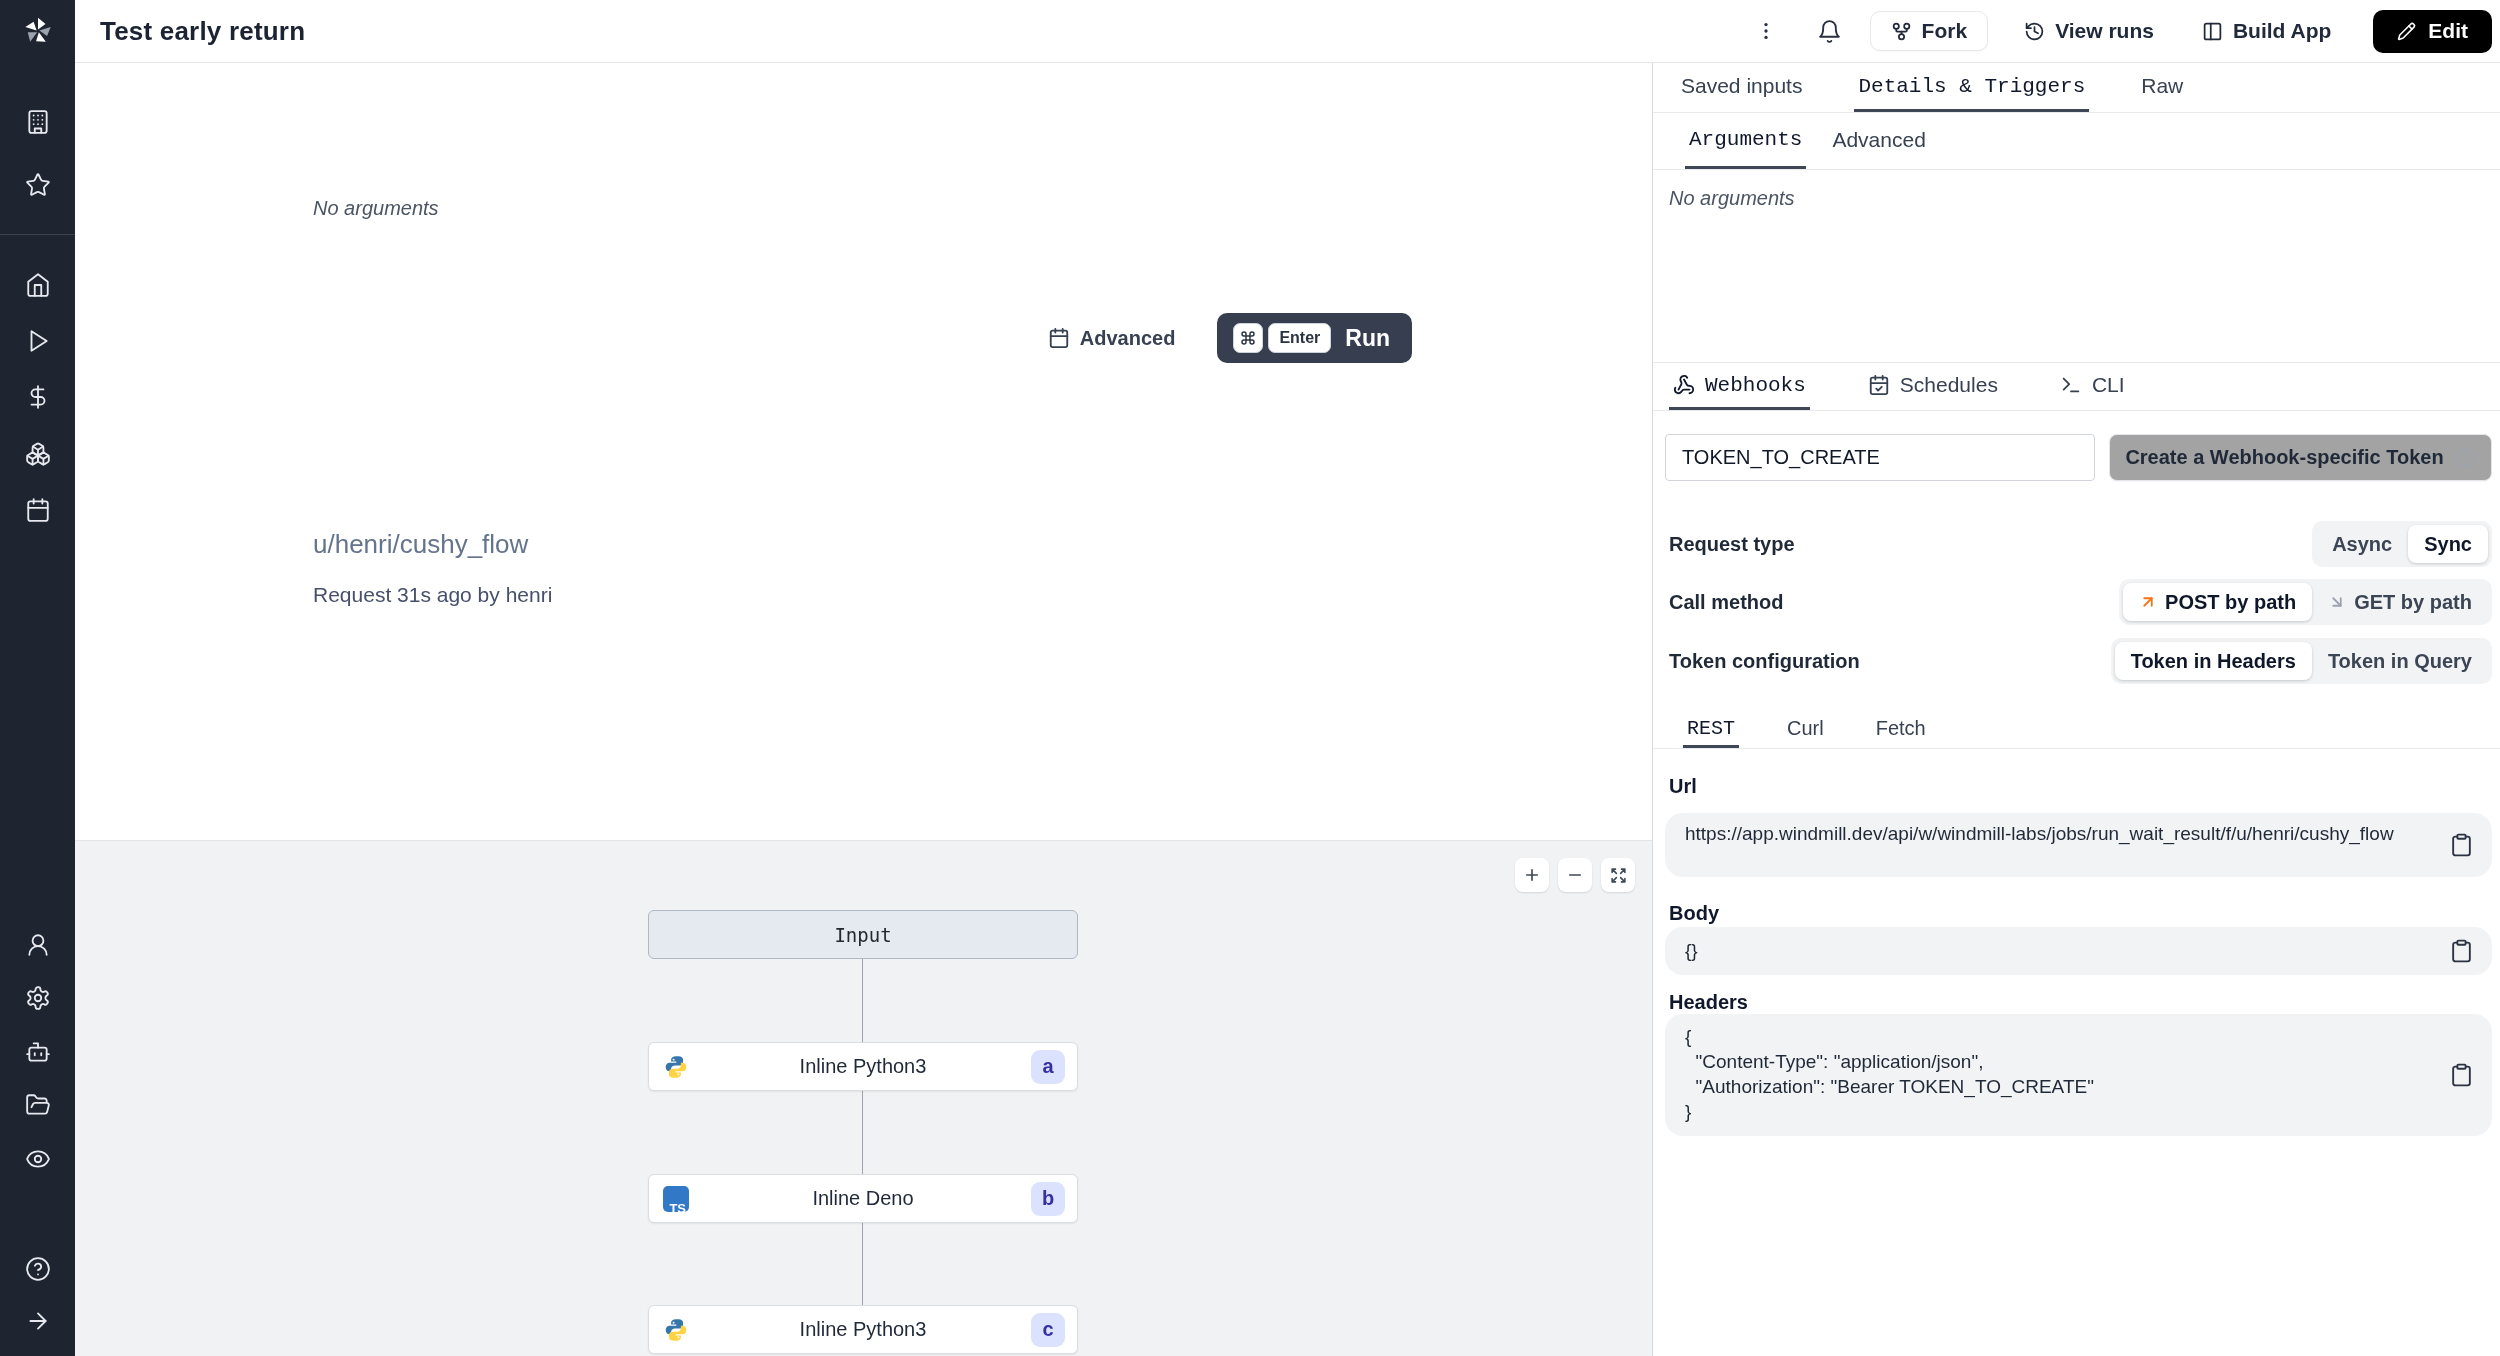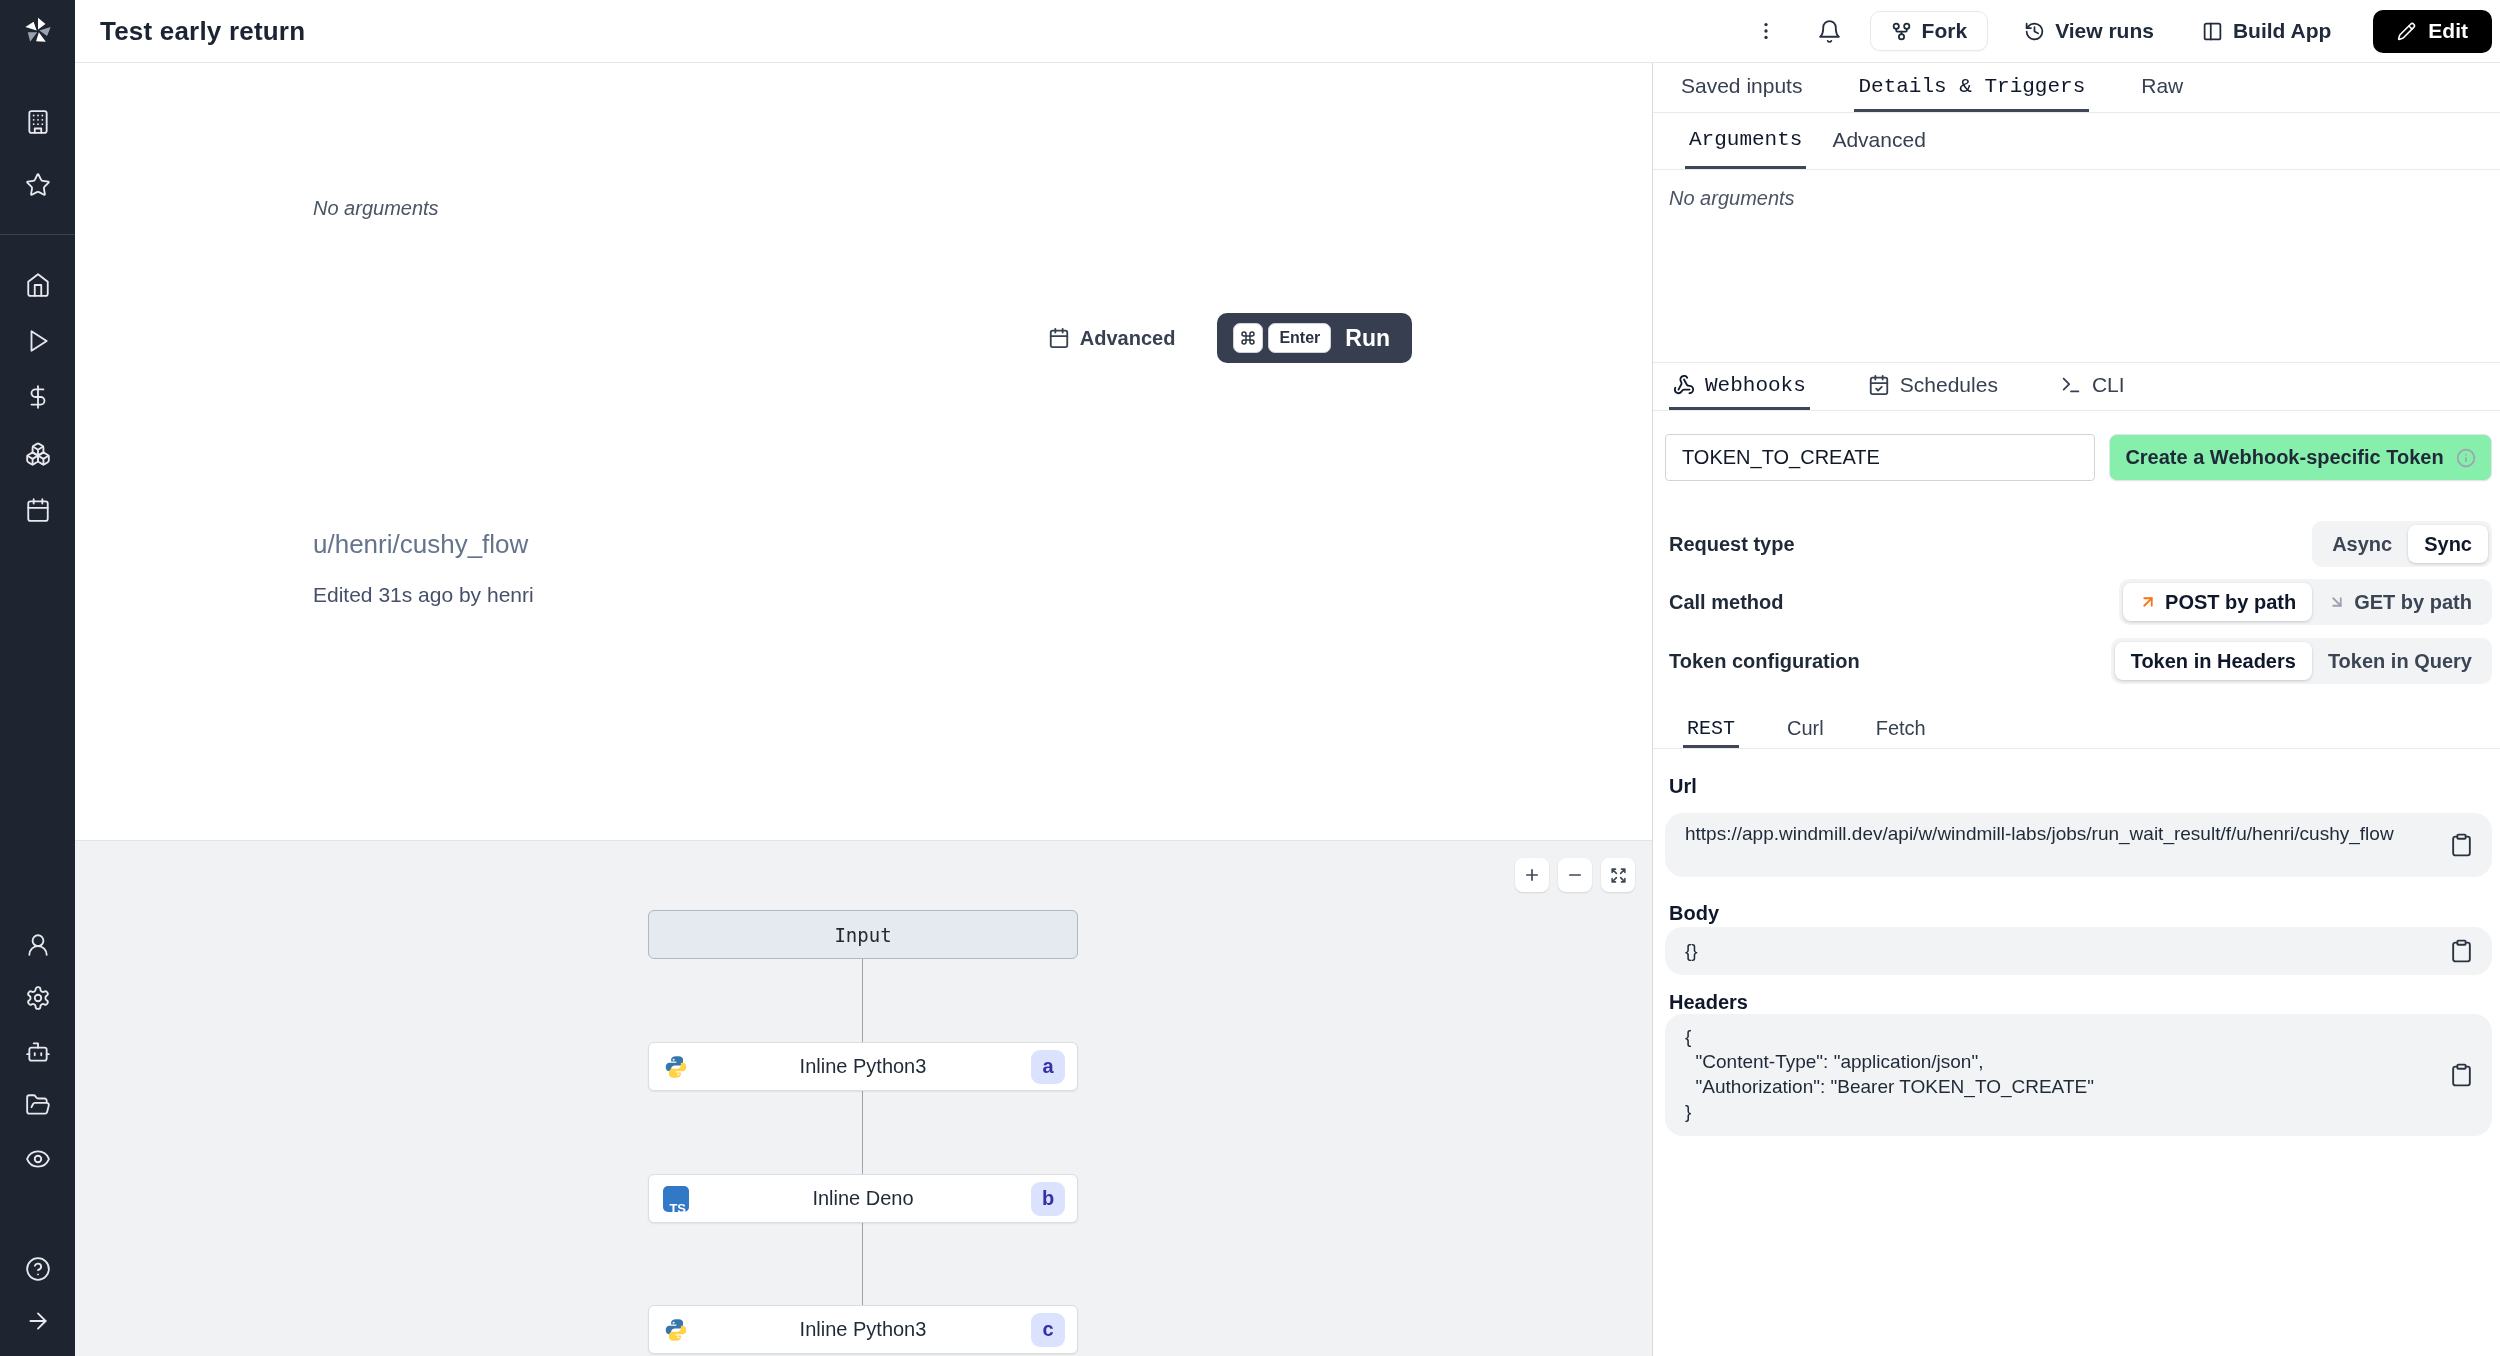--- a/index.html
+++ b/index.html
@@ -71,21 +71,21 @@
   .p-tabs1 { position:absolute; left:0; right:0; top:0; height:50px; padding-left:24px; gap:48px; }
   .p-tabs2 { position:absolute; left:0; right:0; top:50px; height:57px; padding-left:32px; gap:22px; }
   .p-noargs { position:absolute; left:16px; top:124px; font-style:italic; font-size:20px; color:#4b5563; }
   .p-tabs3 { position:absolute; left:0; right:0; top:299px; height:49px; padding-left:16px; gap:54px; border-top:1px solid #e8eaed; }
   .p-tabs4 { position:absolute; left:0; right:0; top:648px; height:38px; padding-left:30px; gap:44px; font-size:20px; }
   .p-tabs4 .tab { font-size:20px; }
 
   .token-row { position:absolute; left:12px; right:8px; top:371px; height:47px; }
   .token-input { position:absolute; left:0; top:0; width:430px; height:47px; border:1px solid #d1d5db; border-radius:4px;
                  padding:0 16px; font-size:20px; color:#111827; font-family:inherit; background:#fff; }
-  .create-token-btn { position:absolute; right:0; top:0; width:383px; height:47px; background:#86efac; border:1px solid #e2e5e9;
+  .create-token-btn { position:absolute; right:0; top:0; width:383px; height:47px; background:#a3a3a3; border:1px solid #e2e5e9;
                       border-radius:8px; display:flex; align-items:center; justify-content:center; gap:12px;
                       font-size:20px; font-weight:600; color:#1f2937; cursor:pointer; font-family:inherit;
                       box-shadow:0 1px 1px rgba(0,0,0,.03); }
   .create-token-btn .info { color:#9ca3af; line-height:0; }
 
   .cfg-row { position:absolute; left:16px; right:8px; height:46px; display:flex; align-items:center; }
   .cfg-label { font-size:20px; font-weight:600; color:#1f2937; }
   .seg { margin-left:auto; background:#f1f3f5; border-radius:10px; padding:4px; display:flex; }
   .seg-opt { height:38px; padding:0 16px; border-radius:8px; display:flex; align-items:center; gap:8px;
              font-size:20px; font-weight:600; color:#3b4554; cursor:pointer; background:transparent; border:none; font-family:inherit; }
@@ -295,21 +295,21 @@
               <path d="M15 6v12a3 3 0 1 0 3-3H6a3 3 0 1 0 3 3V6a3 3 0 1 0-3 3h12a3 3 0 1 0-3-3"></path>
             </svg>
         </span>
         <span class="keycap enter">Enter</span>
         <span class="run-label">Run</span>
       </button>
     </div>
 
     <div class="flow-path">
       <div class="path">u/henri/cushy_flow</div>
-      <div class="edited">Edited 31s ago by henri</div>
+      <div class="edited">Request 31s ago by henri</div>
     </div>
 
     <section class="graph">
       <div class="zoom-controls">
         <button class="zoom-btn">
           <svg width="18" height="18" viewBox="0 0 24 24" fill="none" stroke="currentColor" stroke-width="2.2" stroke-linecap="round">
               <path d="M5 12h14M12 5v14"></path>
             </svg>
         </button>
         <button class="zoom-btn">

